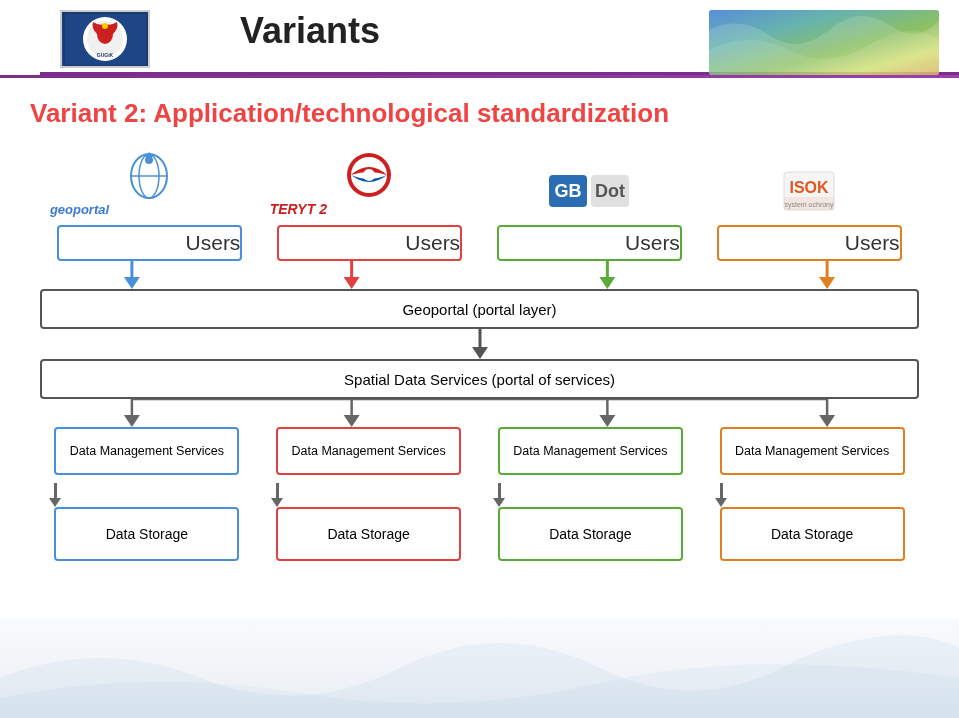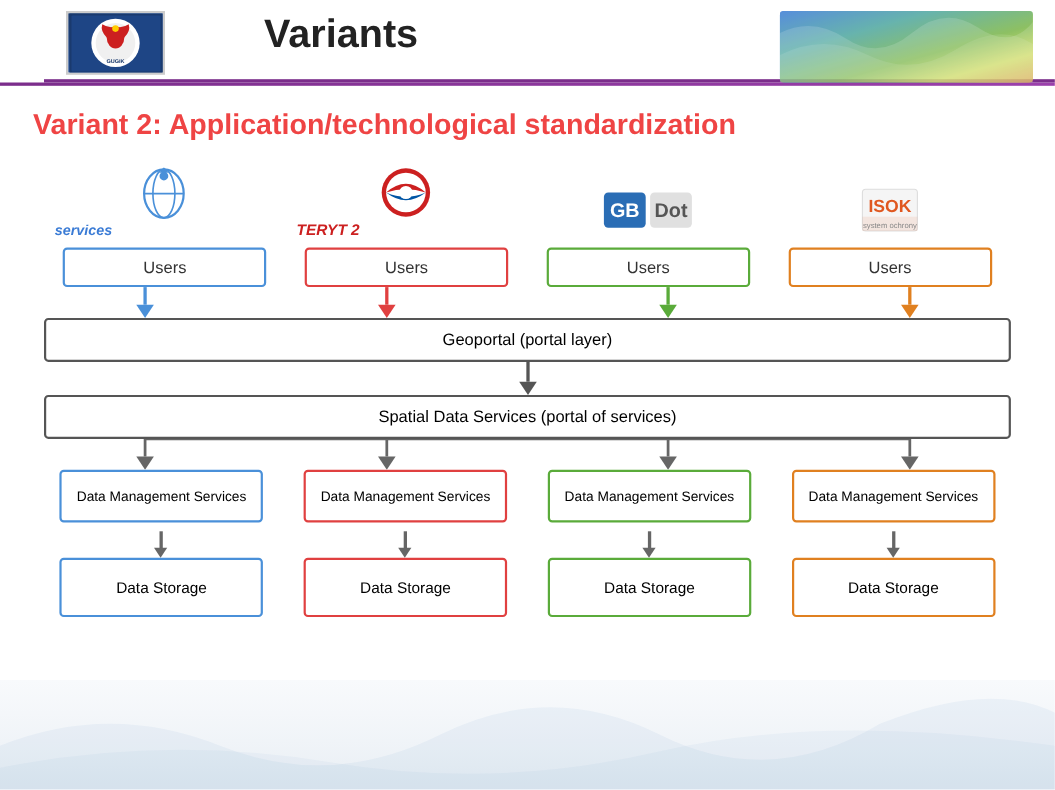--- a/index.html
+++ b/index.html
@@ -102,22 +102,22 @@
       padding: 0 10px;
     }
 
     .user-box {
       width: 185px;
       height: 36px;
       border: 2px solid;
       border-radius: 4px;
       display: flex;
       align-items: center;
-      justify-content: center;
-      font-size: 15px;
+      justify-content: flex-end;
+      font-size: 21px;
       font-weight: 500;
       background: #fff;
     }
 
     .user-box.blue { border-color: #4a90d9; color: #333; }
     .user-box.red { border-color: #e04040; color: #333; }
     .user-box.green { border-color: #5aab3a; color: #333; }
     .user-box.orange { border-color: #e08020; color: #333; }
 
     
@@ -172,21 +172,20 @@
       display: flex;
       justify-content: space-around;
       padding: 0 10px;
       gap: 8px;
     }
 
     .col-item {
       width: 185px;
       display: flex;
       flex-direction: column;
-      align-items: center;
       gap: 8px;
     }
 
     .small-box {
       width: 185px;
       height: 48px;
       border: 2px solid;
       border-radius: 4px;
       display: flex;
       align-items: center;
@@ -275,21 +274,21 @@
       <div class="portal-logo">
         <div class="logo-icon">
           <svg width="45" height="48" viewBox="0 0 45 48">
             <ellipse cx="22" cy="24" rx="18" ry="22" fill="none" stroke="#4a90d9" stroke-width="2"></ellipse>
             <ellipse cx="22" cy="24" rx="10" ry="22" fill="none" stroke="#4a90d9" stroke-width="1.5"></ellipse>
             <line x1="4" y1="24" x2="40" y2="24" stroke="#4a90d9" stroke-width="1.5"></line>
             <circle cx="22" cy="8" r="4" fill="#4a90d9"></circle>
             <path d="M18 5 L22 0 L26 5" fill="#4a90d9"></path>
           </svg>
         </div>
-        <span style="font-size:13px; color:#3a7bd5; font-style:italic; font-weight:bold;">services</span>
+        <span style="font-size:13px; color:#3a7bd5; font-style:italic; font-weight:bold;">geoportal</span>
       </div>
 
       <div class="portal-logo">
         <div class="logo-icon">
           <svg width="65" height="48" viewBox="0 0 65 48">
 
             <circle cx="32" cy="24" r="22" fill="#cc2020"></circle>
             <circle cx="32" cy="24" r="18" fill="white"></circle>
             <path d="M14 24 Q32 8 50 24 Q32 18 14 24Z" fill="#cc2020"></path>
             <path d="M14 24 Q32 38 50 24 Q32 32 14 24Z" fill="#0055a5"></path>

